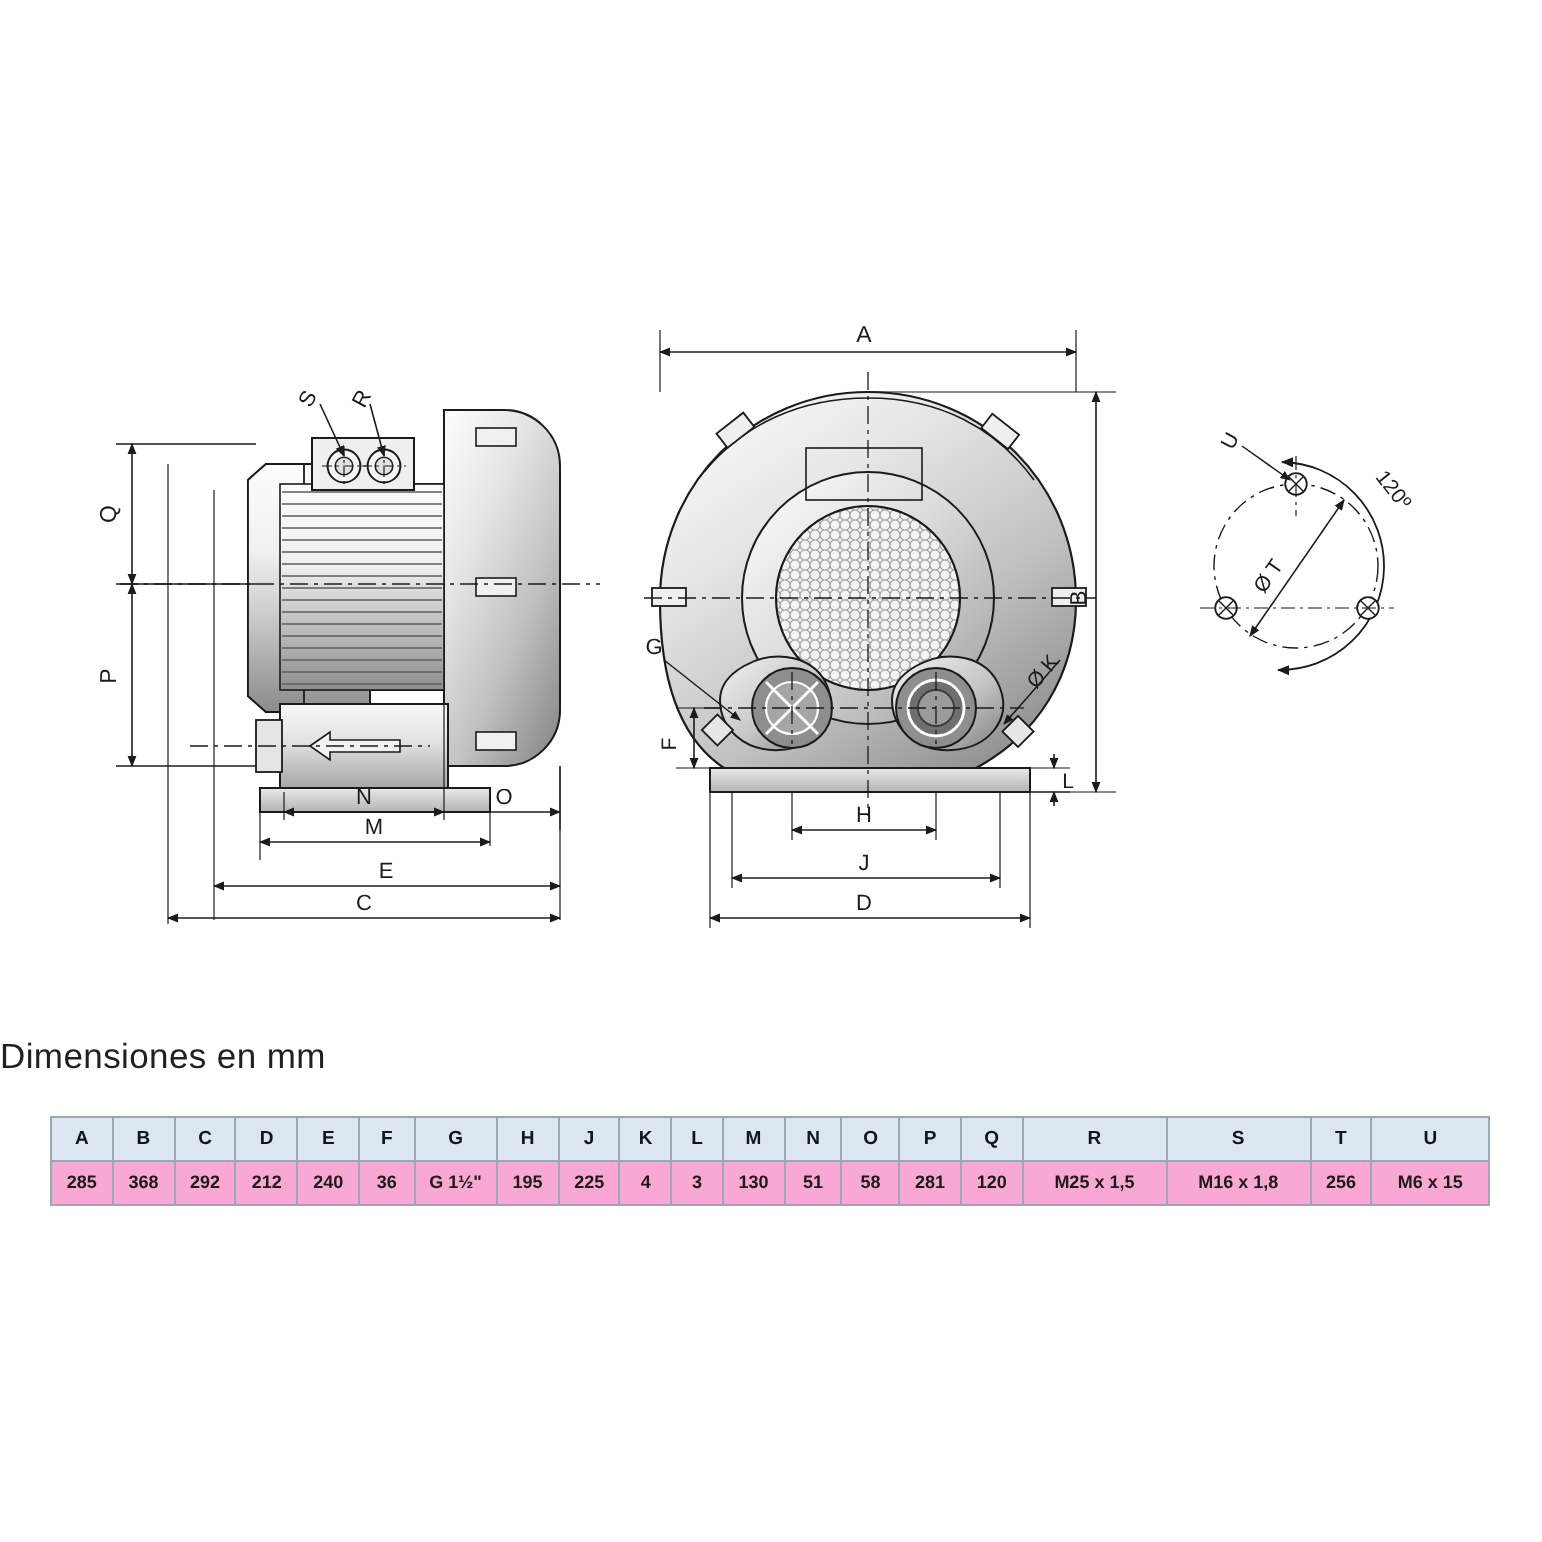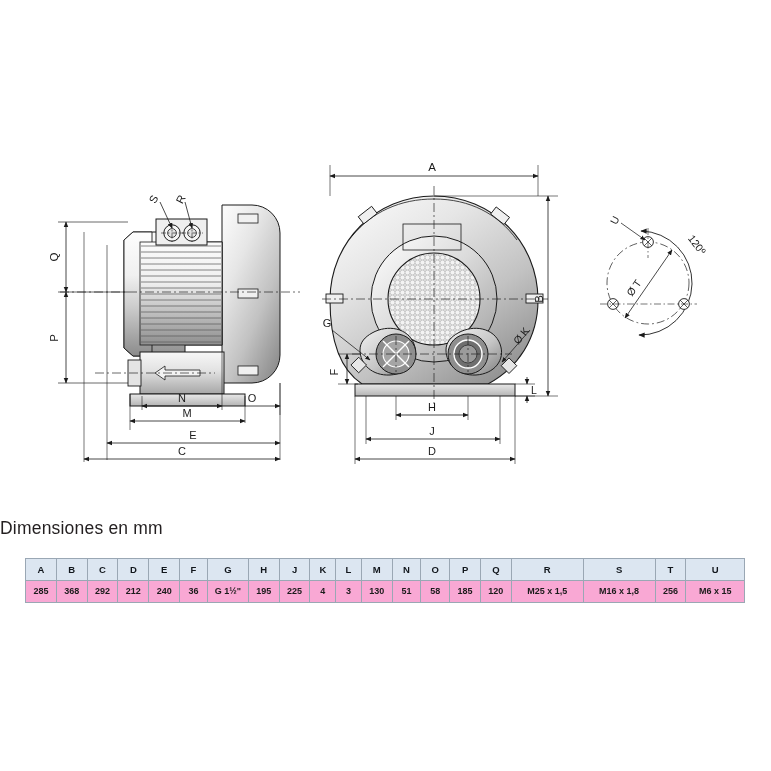--- a/index.html
+++ b/index.html
@@ -416,21 +416,21 @@
           <td>240</td>
           <td>36</td>
           <td>G 1½"</td>
           <td>195</td>
           <td>225</td>
           <td>4</td>
           <td>3</td>
           <td>130</td>
           <td>51</td>
           <td>58</td>
-          <td>185</td>
+          <td>281</td>
           <td>120</td>
           <td>M25 x 1,5</td>
           <td>M16 x 1,8</td>
           <td>256</td>
           <td>M6 x 15</td>
         </tr>
     </tbody>
   </table>
 </div>
 

